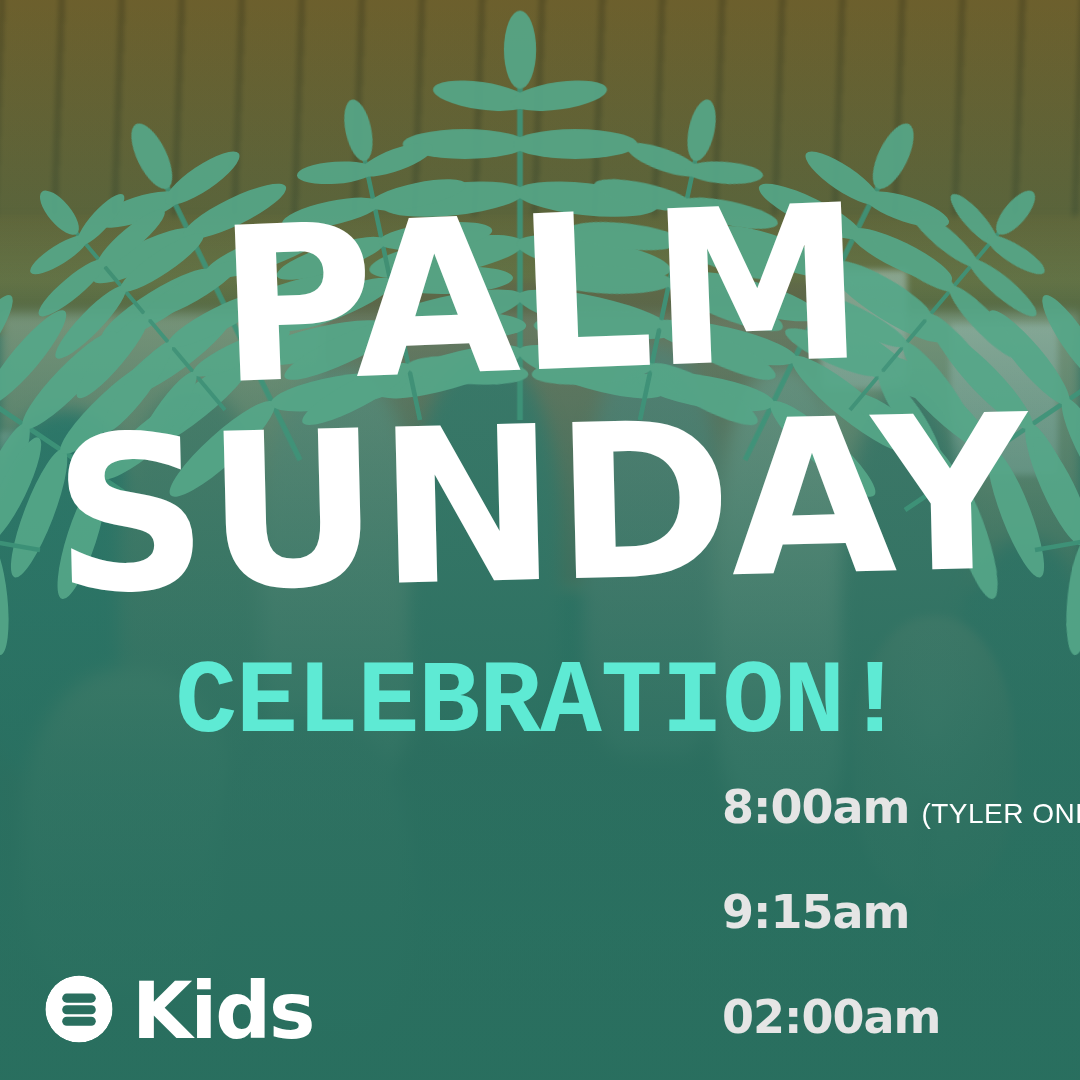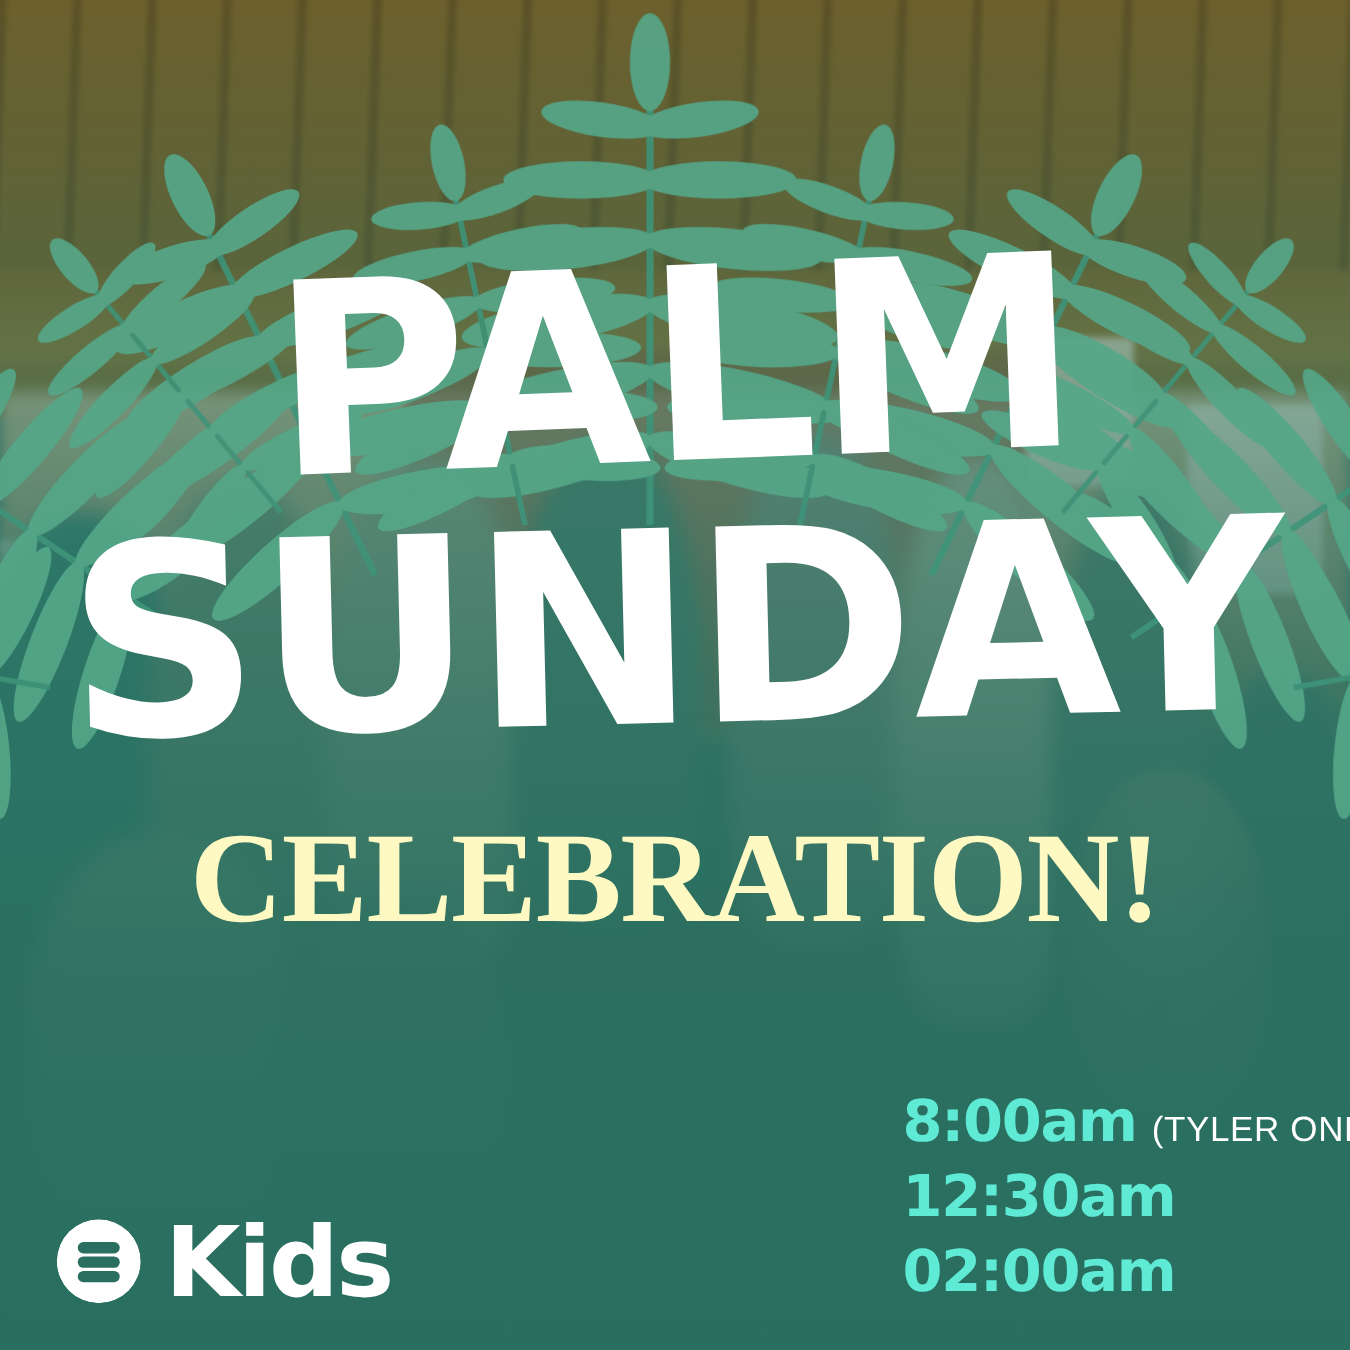--- a/index.html
+++ b/index.html
@@ -106,22 +106,22 @@
     left:50%; top:188px; transform:translateX(-50%) rotate(-2.2deg);
     font-size:214px;
   }
   .title-sunday{
     left:50%; top:398px; transform:translateX(-50%) rotate(-1.4deg);
     font-size:214px;
   }
   .title-celebration{
     position:absolute;
     left:50%; top:652px; transform:translateX(-50%);
-    color:#fef9c3;
-    font-family:Liberation Serif, serif;
+    color:#5eead4;
+    font-family:Liberation Mono, monospace;
     font-weight:bold;
     font-size:103px;
     letter-spacing:-1px;
     line-height:1;
     white-space:nowrap;
     font-stretch:condensed;
   }
 
   
   .footer{ position:absolute; left:0; bottom:0; width:1080px; height:200px; }
@@ -143,22 +143,23 @@
     letter-spacing:-1px; white-space:nowrap;
     font-family:"Liberation Sans", sans-serif;
   }
 
   .times{
     position:absolute; left:722px; bottom:36px;
     display:flex; flex-direction:column; gap:6px;
   }
   .time-row{ display:flex; align-items:baseline; gap:12px; white-space:nowrap; }
   .time-main{
-    color:#5eead4; font-size:46px; font-weight:bold; letter-spacing:-1px;
+    color:#e5e5e5; font-size:46px; font-weight:bold; letter-spacing:-1px;
     font-family:"DejaVu Sans", sans-serif;
+    margin-top:45px;
   }
   .time-note{
     color:#ffffff; font-size:28px; font-weight:normal; letter-spacing:.5px;
     font-family:"Liberation Sans", sans-serif;
   }
 </style>
 </head>
 <body>
 
 <div class="poster">
@@ -254,21 +255,21 @@
       <span class="brand-word">Kids</span>
     </div>
 
 
     <div class="times">
       <div class="time-row">
         <span class="time-main">8:00am</span>
         <span class="time-note">(TYLER ONLY)</span>
       </div>
       <div class="time-row">
-        <span class="time-main">12:30am</span>
+        <span class="time-main">9:15am</span>
         <span class="time-note"></span>
       </div>
       <div class="time-row">
         <span class="time-main">02:00am</span>
         <span class="time-note"></span>
       </div>
     </div>
 
   </div>
 </div>

